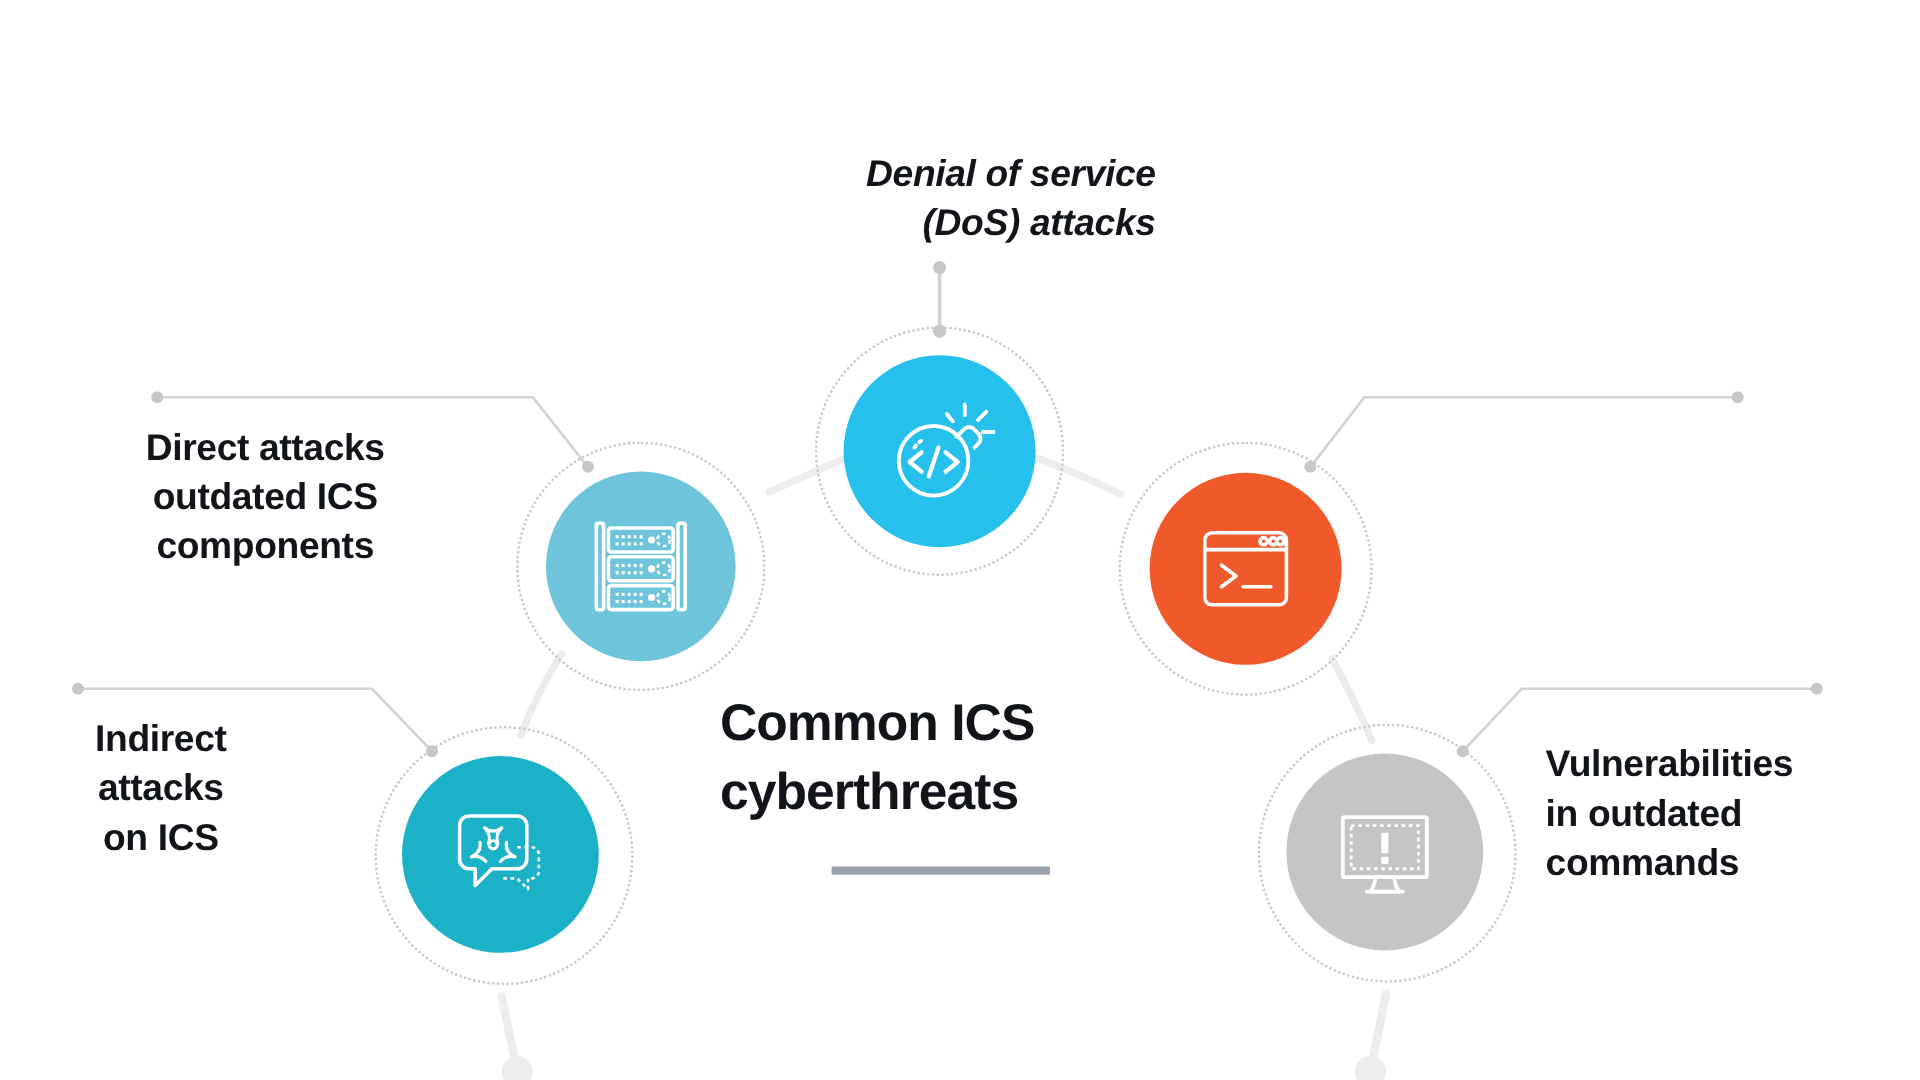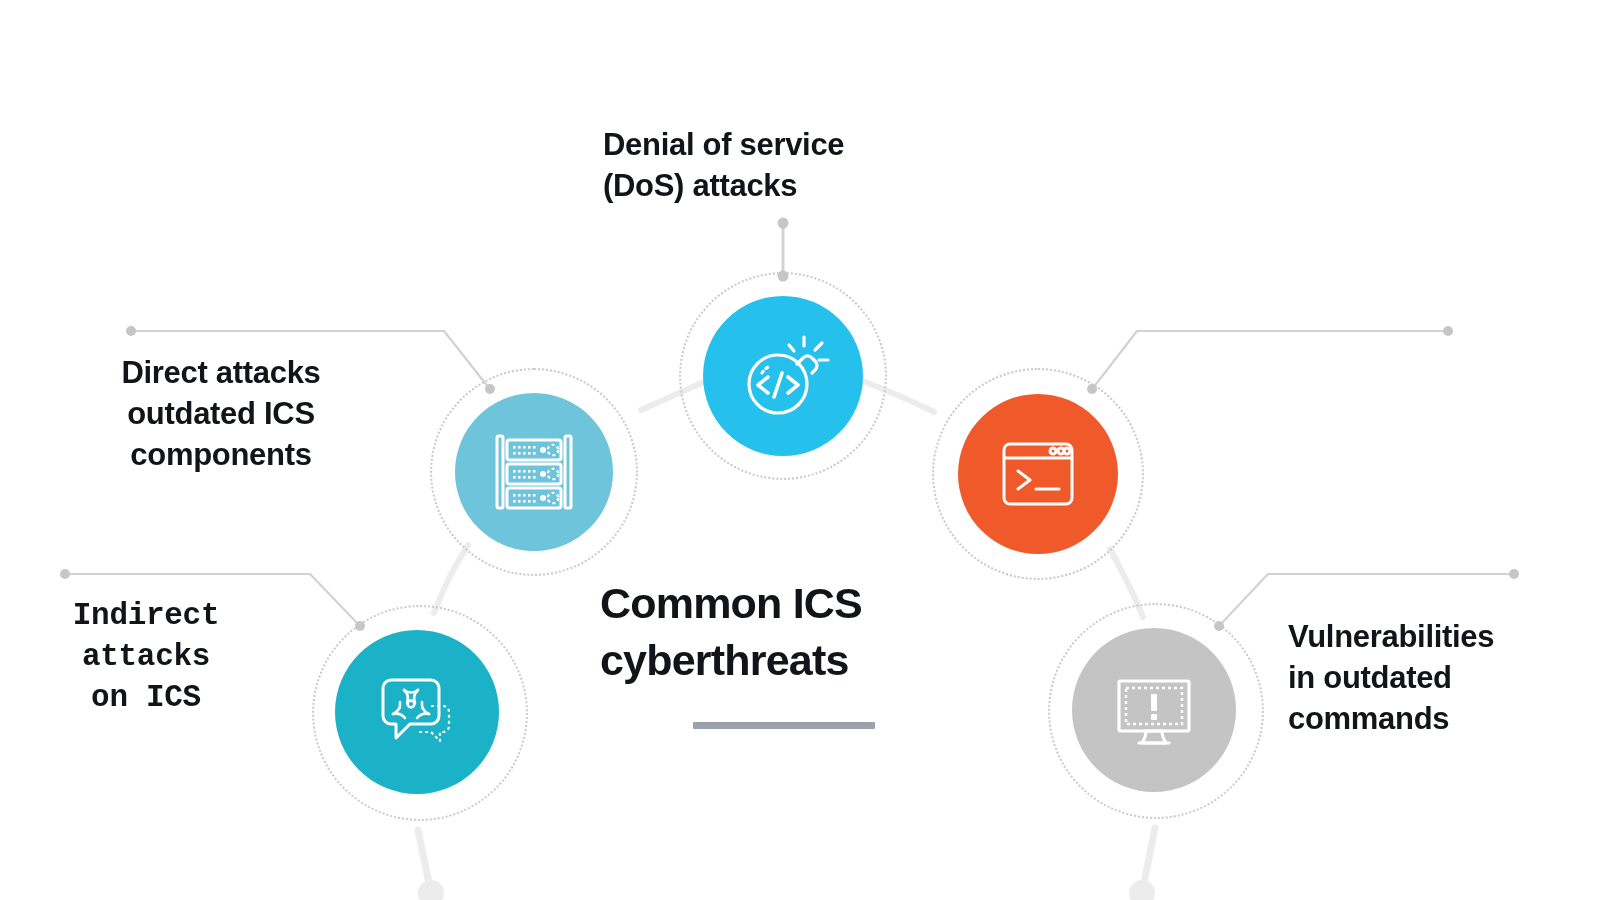--- a/index.html
+++ b/index.html
@@ -41,21 +41,21 @@
   .label {
     position: absolute;
     color: #111418;
     font-weight: 700;
     font-size: 31px;
     line-height: 1.33;
     letter-spacing: -0.3px;
   }
   .label.right-align { text-align: center; }
   .label.left-align  { text-align: left; }
-  .label.center-align{ text-align: left; }
+  .label.center-align{ text-align: right; font-style: italic; }
 
   #center-title {
     position: absolute;
     left: 600px;
     top: 575px;
     width: 370px;
     color: #111418;
     font-weight: 700;
     font-size: 43px;
     line-height: 1.32;
@@ -231,21 +231,21 @@
         <circle cx="40" cy="38" r="3.4"></circle>
       </g>
       <g fill="#ffffff">
         <circle cx="36.5" cy="28" r="1.1"></circle>
           <circle cx="43.5" cy="28" r="1.1"></circle>
         <circle cx="29" cy="42" r="1.1"></circle>
           <circle cx="51" cy="42" r="1.1"></circle>
       </g>
     </svg>
   </div>
-  <div class="label right-align" style="left:40px; top:595px; width:212px;font-family:Liberation Mono, monospace;">
+  <div class="label right-align" style="left:28px; top:595px; width:212px;">
     <div>Indirect</div>
     <div>attacks</div>
     <div>on ICS</div>
   </div>
 
   <div class="node" style="left:958px; top:394px; width:160px; height:160px; background:#F05A2A;">
     <svg class="icon-svg" width="86" height="86" viewBox="0 0 86 86" xmlns="http://www.w3.org/2000/svg">
       <g fill="none" stroke="#ffffff" stroke-width="3" stroke-linejoin="round" stroke-linecap="round">
         <rect x="9" y="13" width="68" height="60" rx="6"></rect>
         <line x1="9" y1="27" x2="77" y2="27"></line>

